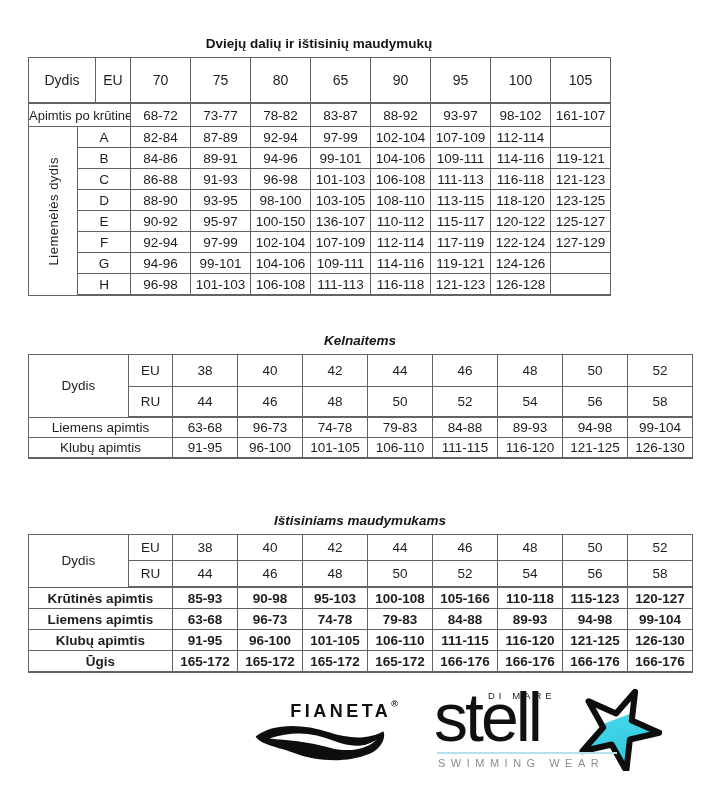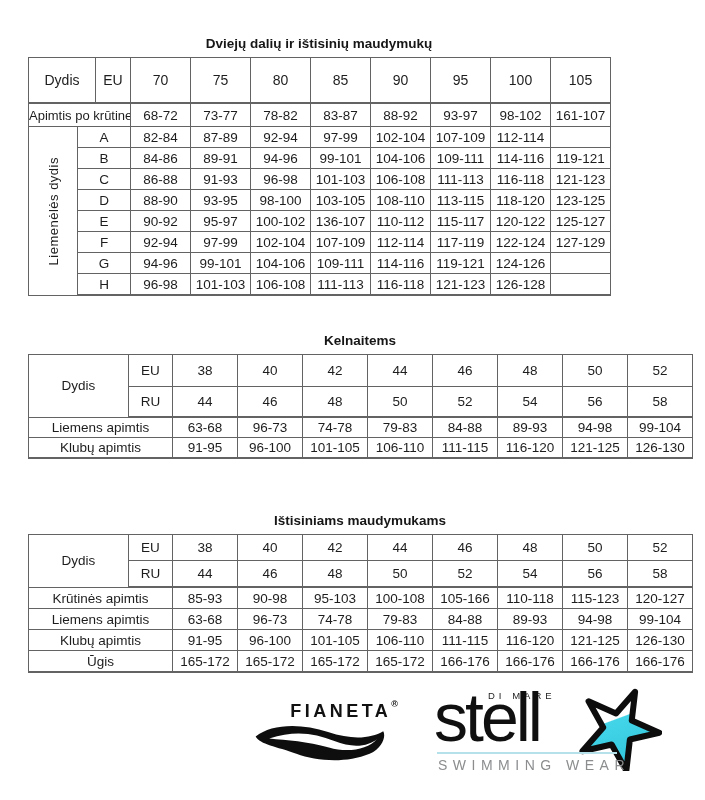--- a/index.html
+++ b/index.html
@@ -7,21 +7,21 @@
     width:705px;height:800px;background:#ffffff;
     font-family:"Liberation Sans",sans-serif;color:#1d1d1d;
     overflow:hidden;
   }
   .sheet{padding:36px 4px 0 28px;}
   .title{
     font-weight:bold;font-size:13.5px;line-height:15px;
     text-align:center;margin:0 0 6px 0;color:#161616;
   }
   .w-t1{width:582px;}
-  .w-t2{width:664px;}
+  .w-t2{width:664px;font-style:italic;}
   table{border-collapse:collapse;table-layout:fixed;}
   td{
     border:1px solid #636363;text-align:center;vertical-align:middle;
     font-size:13.5px;padding:0;overflow:hidden;white-space:nowrap;
   }
   #t1{width:582px;margin-bottom:37px;border:1px solid #555;}
   #t2{width:664px;margin-bottom:54px;border:1px solid #555;}
   #t3{width:664px;margin-bottom:16px;border:1px solid #555;}
   #t1 tr.hdr td{height:44px;font-size:14px;border-bottom-width:2px;}
   #t1 tr.underbust td{height:22px;}
@@ -29,21 +29,21 @@
   #t1 tr.cup td{height:20px;}
   .vtext{
     writing-mode:vertical-rl;transform:rotate(180deg);
     font-size:13px;line-height:1;margin:0 auto;letter-spacing:0.5px;
   }
   #t2 tr.eu-row td{height:31px;}
   #t2 tr.ru-row td{height:29px;border-bottom-width:2px;}
   #t2 tr.measure-row td{height:19px;}
   #t3 tr.eu-row td{height:25px;}
   #t3 tr.ru-row td{height:25px;border-bottom-width:2px;}
-  #t3 tr.measure-row td{height:20px;}
+  #t3 tr.measure-row td{height:20px;font-weight:bold;}
   tr:last-child td{border-bottom-width:2px;}
   
   .logos{display:flex;align-items:flex-start;margin-left:212px;gap:38px;}
   .fianeta{width:158px;padding-top:10px;text-align:right;}
   .fianeta-word{
     font-size:18px;font-weight:bold;letter-spacing:3.5px;color:#111;
     white-space:nowrap;
   }
   .fianeta-word sup{font-size:9px;letter-spacing:0;vertical-align:10px;}
   .fianeta-wave{display:block;margin:1px auto 0 auto;}
@@ -52,21 +52,21 @@
     position:absolute;left:52px;top:1px;font-size:9.5px;letter-spacing:4px;
     color:#1d1d1d;white-space:nowrap;
   }
   .stella-word{
     position:absolute;left:-2px;top:-6px;font-size:68px;line-height:1;
     letter-spacing:-3px;color:#101010;font-weight:400;
   }
   .stella-star{position:absolute;left:140px;top:-4px;}
   .stella-line{position:absolute;left:1px;top:63px;width:180px;height:2px;}
   .stella-tagline{
-    position:absolute;left:2px;top:68px;font-size:14px;letter-spacing:5.5px;
+    position:absolute;left:2px;top:68px;font-size:11px;letter-spacing:5.5px;
     white-space:nowrap;
   }
 </style>
 </head>
 <body>
 
 <div class="sheet">
 
   <h2 class="title w-t1">Dviejų dalių ir ištisinių maudymukų</h2>
   <table id="t1">
@@ -83,21 +83,21 @@
         <col style="width:60px">
         <col style="width:60px">
     </colgroup>
     <tbody>
         <tr class="hdr">
           <td colspan="2">Dydis</td>
           <td>EU</td>
           <td>70</td>
           <td>75</td>
           <td>80</td>
-          <td>85</td>
+          <td>65</td>
           <td>90</td>
           <td>95</td>
           <td>100</td>
           <td>105</td>
         </tr>
         <tr class="underbust">
           <td colspan="3" class="rowlabel">Apimtis po krūtine</td>
           <td>68-72</td>
           <td>73-77</td>
           <td>78-82</td>
@@ -151,21 +151,21 @@
           <td>103-105</td>
           <td>108-110</td>
           <td>113-115</td>
           <td>118-120</td>
           <td>123-125</td>
         </tr>
         <tr class="cup">
           <td colspan="2">E</td>
           <td>90-92</td>
           <td>95-97</td>
-          <td>100-102</td>
+          <td>100-150</td>
           <td>136-107</td>
           <td>110-112</td>
           <td>115-117</td>
           <td>120-122</td>
           <td>125-127</td>
         </tr>
         <tr class="cup">
           <td colspan="2">F</td>
           <td>92-94</td>
           <td>97-99</td>

